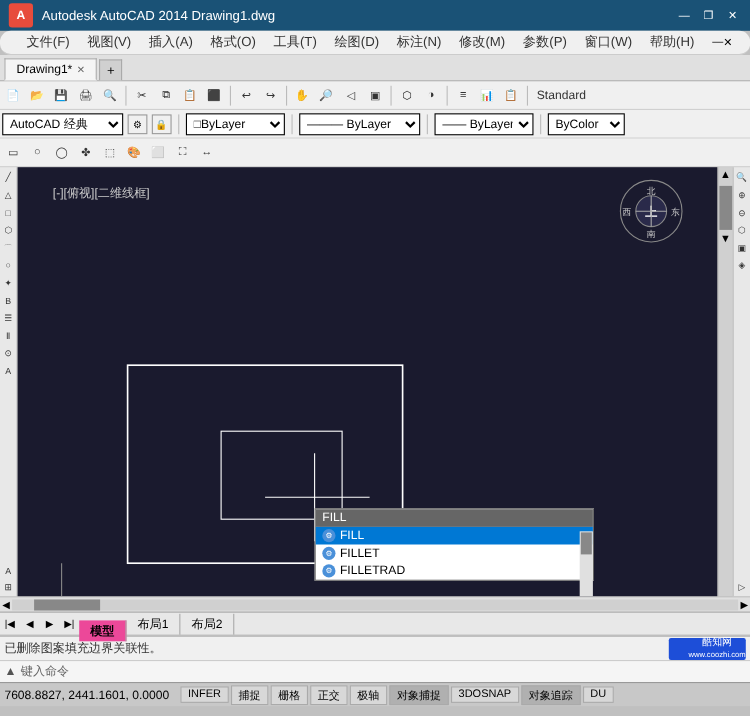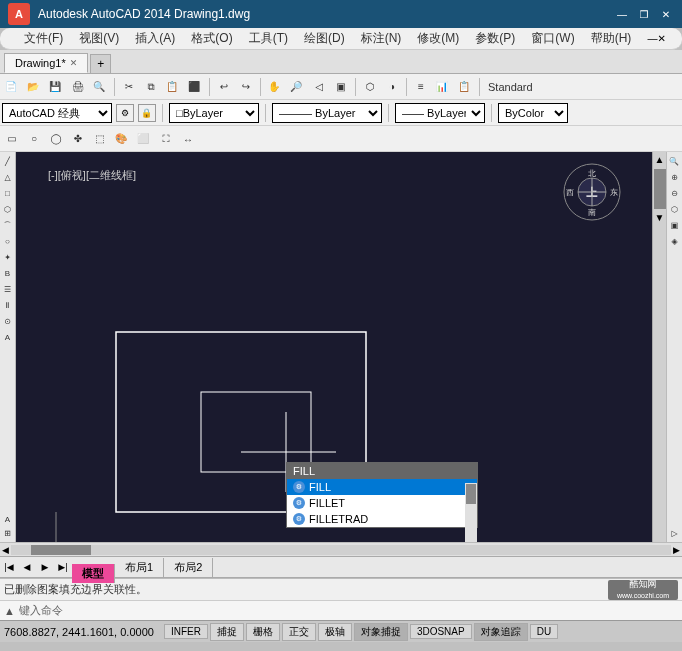--- a/index.html
+++ b/index.html
@@ -45,21 +45,21 @@
     #canvas-area { flex: 1; background: #1a1a2e; position: relative; overflow: hidden; }
     #canvas-label { position: absolute; top: 16px; left: 20px; color: #ccc; font-size: 11px; margin-left: 12px; }
 
     
     #compass { position: absolute; top: 10px; right: 30px; width: 60px; height: 60px; }
 
     
     #drawing-content { position: absolute; top: 0; left: 0; width: 100%; height: 100%; }
 
     
-    #autocomplete { position: absolute; left: 270px; top: 310px; width: 192px; background: white; border: 1px solid #666; }
+    #autocomplete { position: absolute; left: 270px; top: 310px; width: 254px; background: white; border: 1px solid #666; }
     #autocomplete .ac-header { background: #666; color: white; padding: 2px 6px; font-size: 11px; }
     #autocomplete .ac-item { padding: 2px 6px; font-size: 11px; display: flex; align-items: center; gap: 4px; cursor: pointer; }
     #autocomplete .ac-item:hover, #autocomplete .ac-item.selected { background: #0078d4; color: white; }
     #autocomplete .ac-icon { width: 12px; height: 12px; border-radius: 50%; background: #4a90d9; display: flex; align-items: center; justify-content: center; font-size: 7px; color: white; flex-shrink: 0; }
     #autocomplete .ac-scrollbar { position: absolute; right: 0; top: 20px; width: 12px; height: 100%; background: #e0e0e0; }
     #autocomplete .ac-scroll-thumb { width: 10px; height: 20px; background: #888; margin: 1px; }
 
     
     #right-tools { width: 16px; background: #e8e8e8; border-left: 1px solid #bbb; display: flex; flex-direction: column; align-items: center; padding: 2px 0; gap: 2px; }
 
@@ -68,21 +68,21 @@
 
     
     #tab-footer { background: #e8e8e8; height: 22px; display: flex; align-items: center; border-top: 1px solid #aaa; border-bottom: 1px solid #aaa; }
     #tab-footer .nav-btn { width: 14px; height: 14px; display: flex; align-items: center; justify-content: center; font-size: 9px; cursor: pointer; margin: 0 2px; }
     #tab-footer .sheet-tab { padding: 2px 10px; font-size: 11px; cursor: pointer; border-right: 1px solid #aaa; }
     #tab-footer .sheet-tab.active { background: #ec4899; font-weight: bold; margin-top: 12px; }
 
     
     #status-bar { background: #f0f0f0; height: 22px; display: flex; align-items: center; padding: 0 4px; border-top: 1px solid #bbb; font-size: 11px; color: #333; }
     #status-bar .status-msg { flex: 1; }
-    #status-bar .logo-badge { width: 70px; height: 20px; background: #737373; display: flex; align-items: center; justify-content: center; color: white; font-size: 9px; border-radius: 2px; margin-left: auto; }
+    #status-bar .logo-badge { width: 70px; height: 20px; background: #1d4ed8; display: flex; align-items: center; justify-content: flex-end; color: white; font-size: 9px; border-radius: 2px; margin-left: auto; }
 
     
     #cmd-line { background: #f5f5f5; height: 20px; display: flex; align-items: center; padding: 0 4px; border-top: 1px solid #ccc; font-size: 11px; }
 
     
     #bottom-status { background: #c8c8c8; height: 22px; display: flex; align-items: center; padding: 0 4px; font-size: 11px; gap: 2px; border-top: 1px solid #999; }
     #bottom-status .coord { margin-right: 8px; text-align: center; }
     #bottom-status .status-btn { padding: 1px 6px; background: #d8d8d8; border: 1px solid #aaa; cursor: pointer; font-size: 10px; }
     #bottom-status .status-btn.active { background: #b0b0b0; }
 

